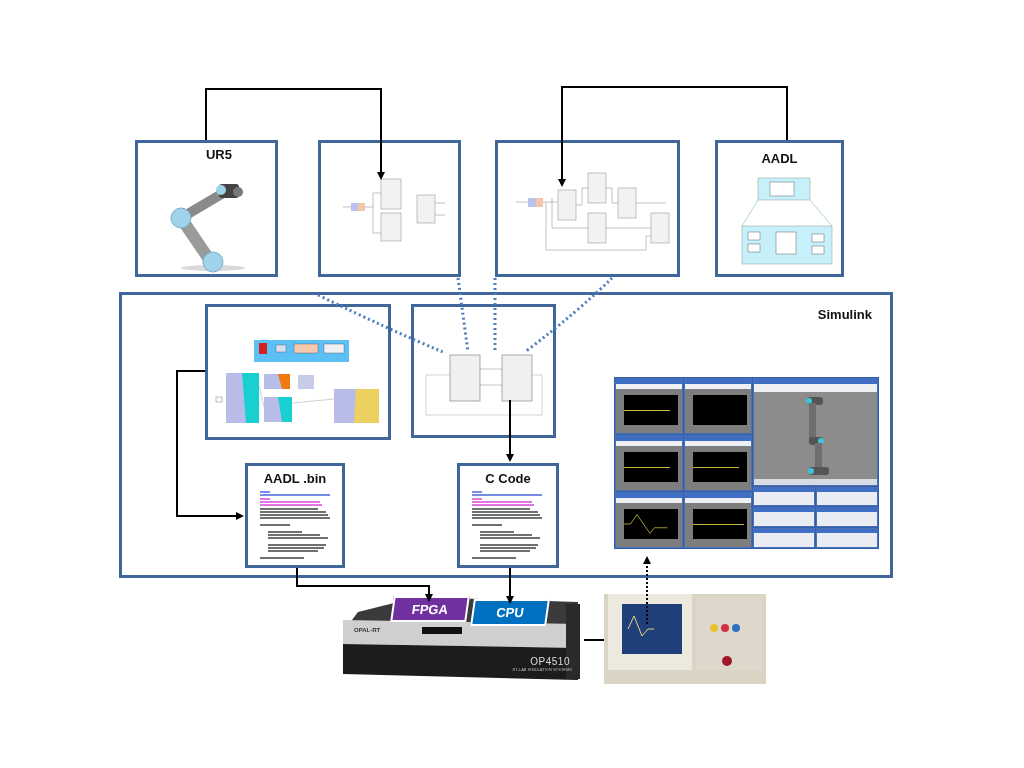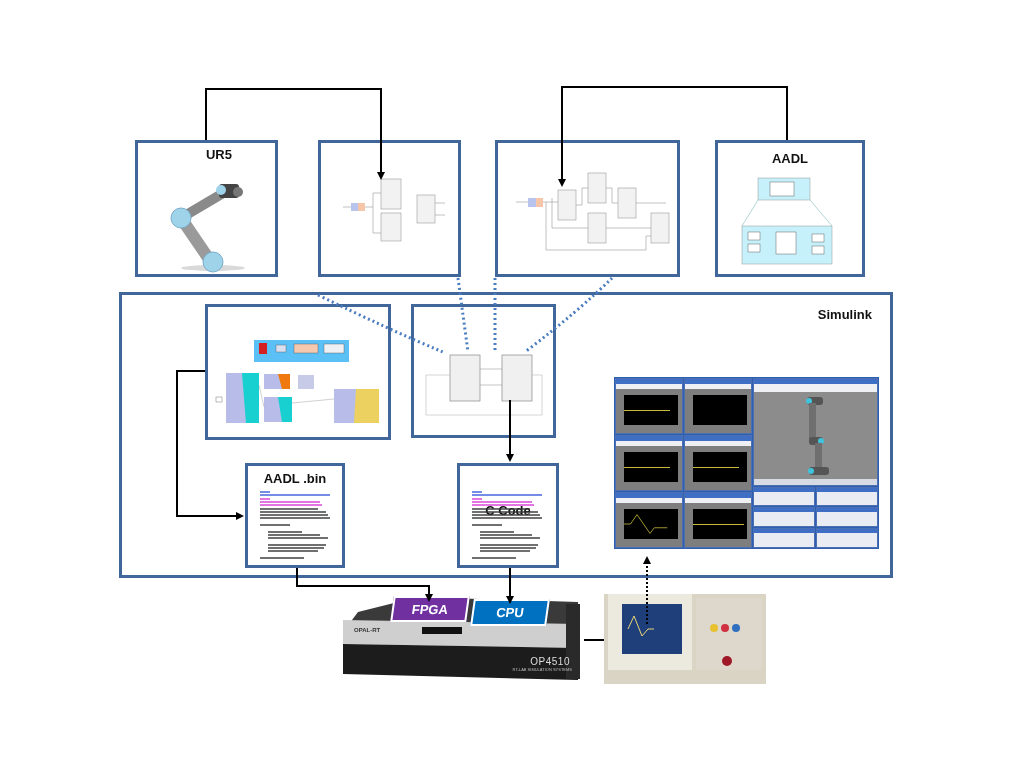--- a/index.html
+++ b/index.html
@@ -66,21 +66,21 @@
     <rect x="145" y="45" width="18" height="30" fill="#f2f2f2" stroke="#999" stroke-width="0.6"></rect>
     <polyline points="70,37 76,37 76,20 82,20" fill="none" stroke="#999" stroke-width="0.6"></polyline>
     <polyline points="100,20 106,20 106,35 112,35" fill="none" stroke="#999" stroke-width="0.6"></polyline>
     <polyline points="130,35 160,35" fill="none" stroke="#999" stroke-width="0.6"></polyline>
     <polyline points="46,30 46,60 82,60" fill="none" stroke="#999" stroke-width="0.6"></polyline>
     <polyline points="100,60 145,60" fill="none" stroke="#999" stroke-width="0.6"></polyline>
     <polyline points="40,34 40,82 140,82 140,68 145,68" fill="none" stroke="#999" stroke-width="0.6"></polyline>
   </svg>
 </div>
 
-<div class="box" style="left:715px;top:140px;width:150px;height:137px;">
+<div class="box" style="left:715px;top:140px;width:129px;height:137px;">
   <div class="title" style="top:8px;font-size:13px;">AADL</div>
   <svg style="position:absolute;left:22px;top:33px;" width="95" height="90" viewBox="0 0 95 90">
     <rect x="18" y="2" width="52" height="22" fill="#c6f1fb" stroke="#999" stroke-width="0.5"></rect>
     <rect x="30" y="6" width="24" height="14" fill="#fff" stroke="#666" stroke-width="0.5"></rect>
     <line x1="18" y1="24" x2="2" y2="50" stroke="#6aa" stroke-width="0.5"></line>
     <line x1="70" y1="24" x2="92" y2="50" stroke="#6aa" stroke-width="0.5"></line>
     <rect x="2" y="50" width="90" height="38" fill="#c6f1fb" stroke="#999" stroke-width="0.5"></rect>
     <rect x="36" y="56" width="20" height="22" fill="#fff" stroke="#666" stroke-width="0.5"></rect>
     <rect x="8" y="56" width="12" height="8" fill="#fff" stroke="#666" stroke-width="0.5"></rect>
     <rect x="8" y="68" width="12" height="8" fill="#fff" stroke="#666" stroke-width="0.5"></rect>
@@ -146,21 +146,21 @@
       <div class="codeline" style="top: 49.5px; left: 8px; width: 0px; background: rgb(255, 255, 255); opacity: 0.7;"></div>
       <div class="codeline" style="top: 52.8px; left: 8px; width: 58px; background: rgb(51, 51, 51); opacity: 0.7;"></div>
       <div class="codeline" style="top: 56.1px; left: 8px; width: 56px; background: rgb(51, 51, 51); opacity: 0.7;"></div>
       <div class="codeline" style="top: 59.4px; left: 8px; width: 50px; background: rgb(51, 51, 51); opacity: 0.7;"></div>
       <div class="codeline" style="top: 62.7px; left: 0px; width: 0px; background: rgb(255, 255, 255); opacity: 0.7;"></div>
       <div class="codeline" style="top: 66px; left: 0px; width: 44px; background: rgb(51, 51, 51); opacity: 0.7;"></div>
     </div>
 </div>
 
 <div class="box" style="left:457px;top:463px;width:102px;height:105px;">
-  <div class="title" style="top:5px;font-size:13px;margin-top:32px;">C Code</div>
+  <div class="title" style="top:5px;font-size:13px;">C Code</div>
   <div class="code" style="position:absolute;left:12px;top:25px;width:78px;height:72px;">
       <div class="codeline" style="top: 0px; left: 0px; width: 10px; background: rgb(59, 91, 219); opacity: 0.7;"></div>
       <div class="codeline" style="top: 3.3px; left: 0px; width: 70px; background: rgb(59, 91, 219); opacity: 0.7;"></div>
       <div class="codeline" style="top: 6.6px; left: 0px; width: 10px; background: rgb(214, 58, 214); opacity: 0.7;"></div>
       <div class="codeline" style="top: 9.9px; left: 0px; width: 60px; background: rgb(214, 58, 214); opacity: 0.7;"></div>
       <div class="codeline" style="top: 13.2px; left: 0px; width: 62px; background: rgb(214, 58, 214); opacity: 0.7;"></div>
       <div class="codeline" style="top: 16.5px; left: 0px; width: 58px; background: rgb(51, 51, 51); opacity: 0.7;"></div>
       <div class="codeline" style="top: 19.8px; left: 0px; width: 66px; background: rgb(51, 51, 51); opacity: 0.7;"></div>
       <div class="codeline" style="top: 23.1px; left: 0px; width: 68px; background: rgb(51, 51, 51); opacity: 0.7;"></div>
       <div class="codeline" style="top: 26.4px; left: 0px; width: 70px; background: rgb(51, 51, 51); opacity: 0.7;"></div>

